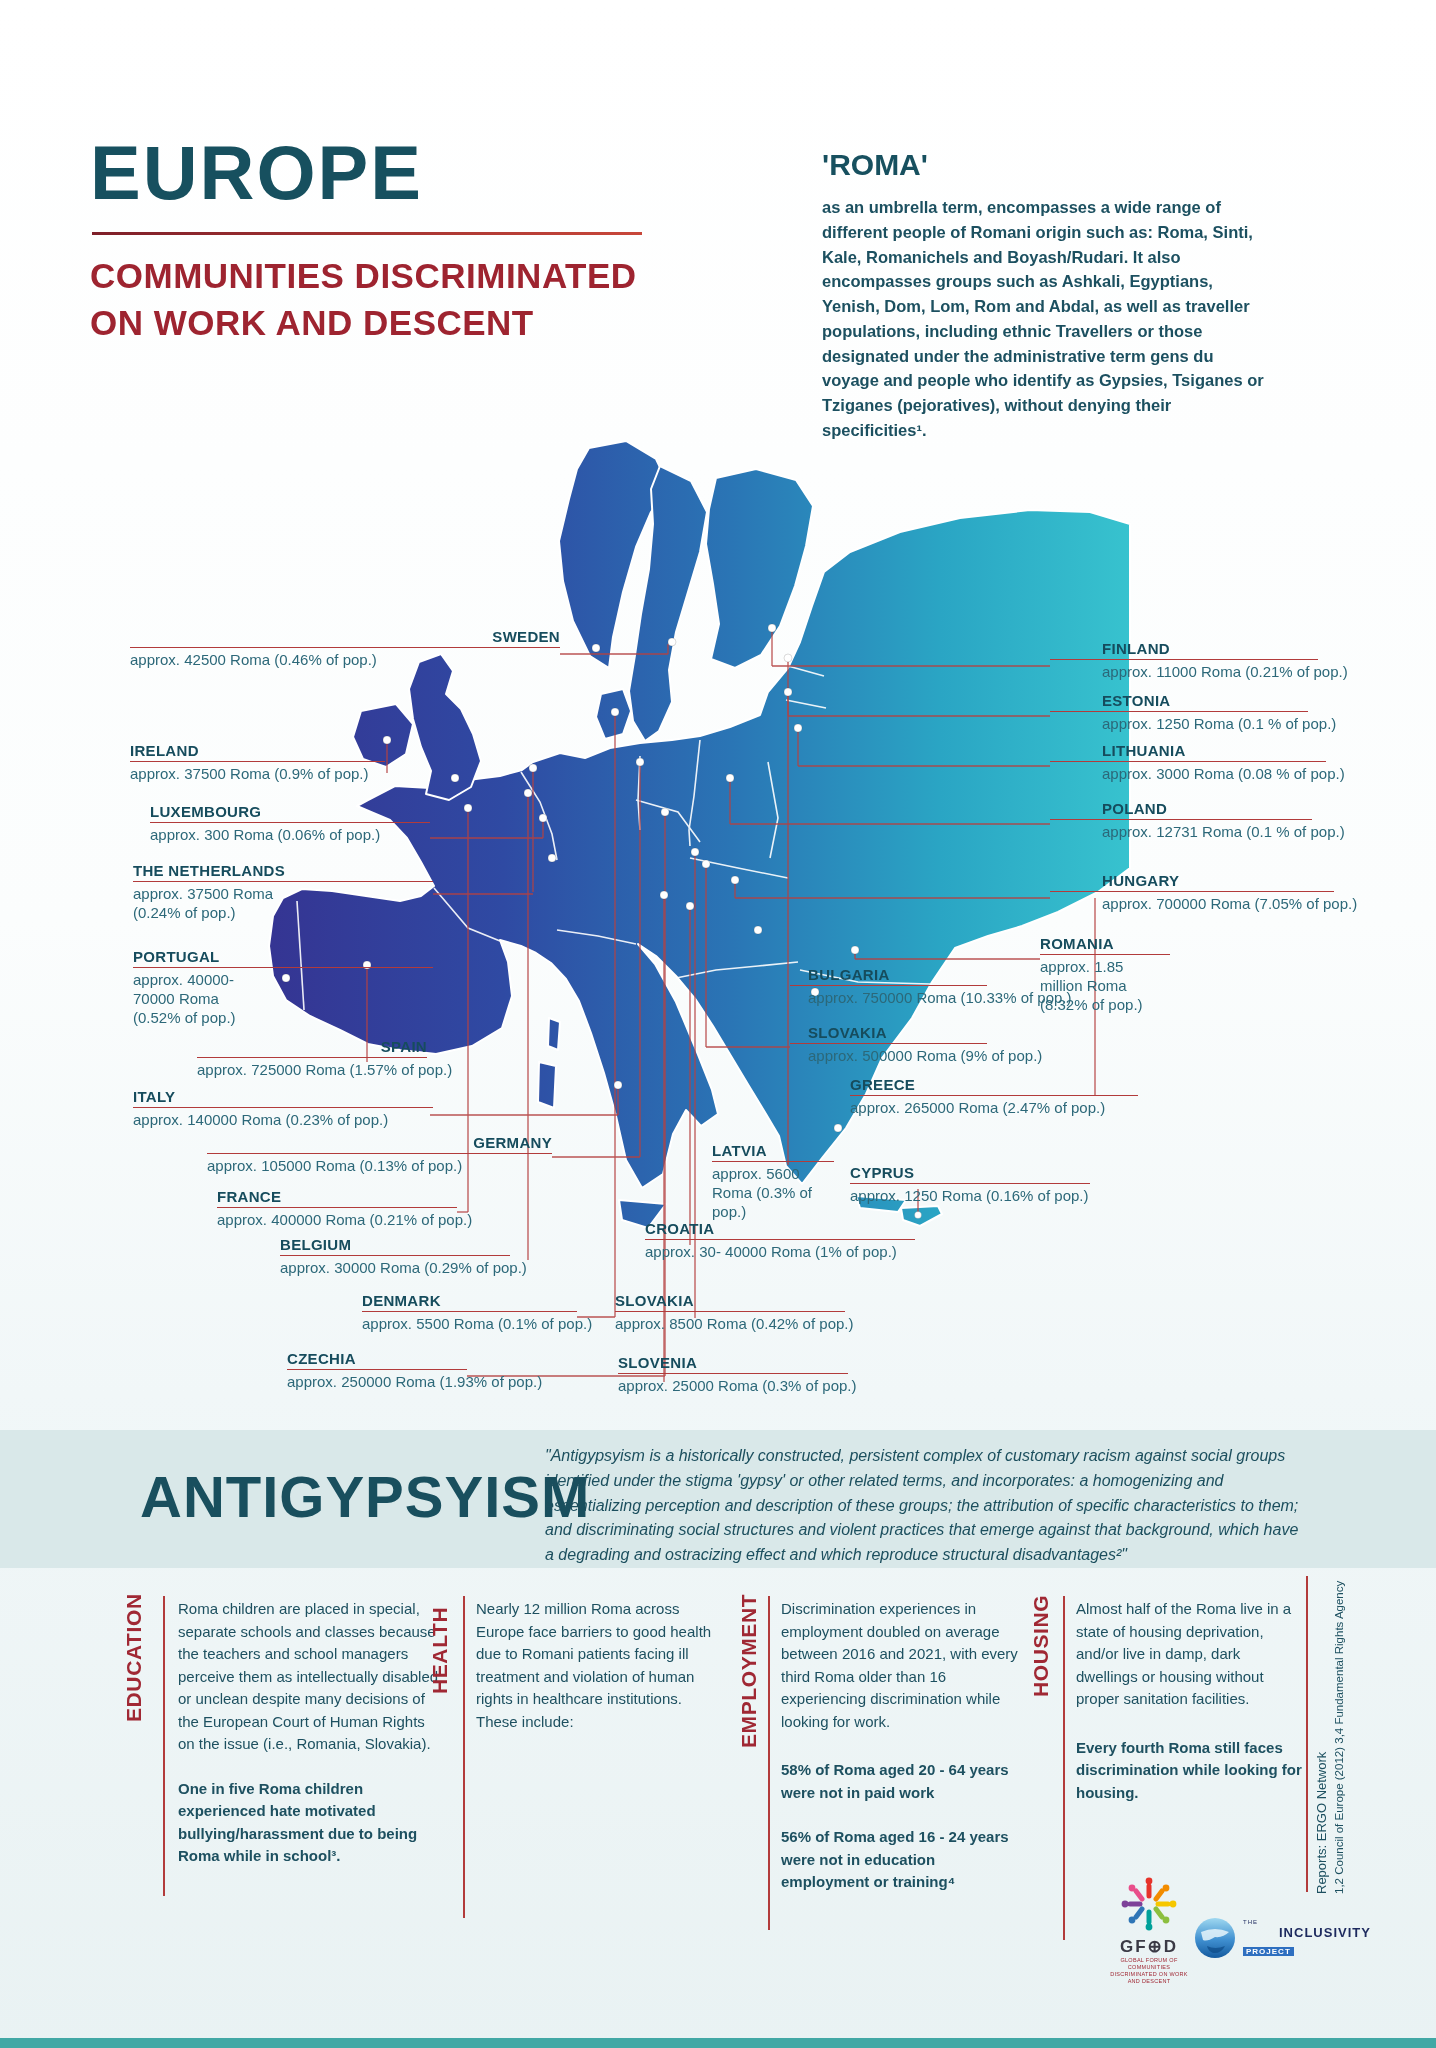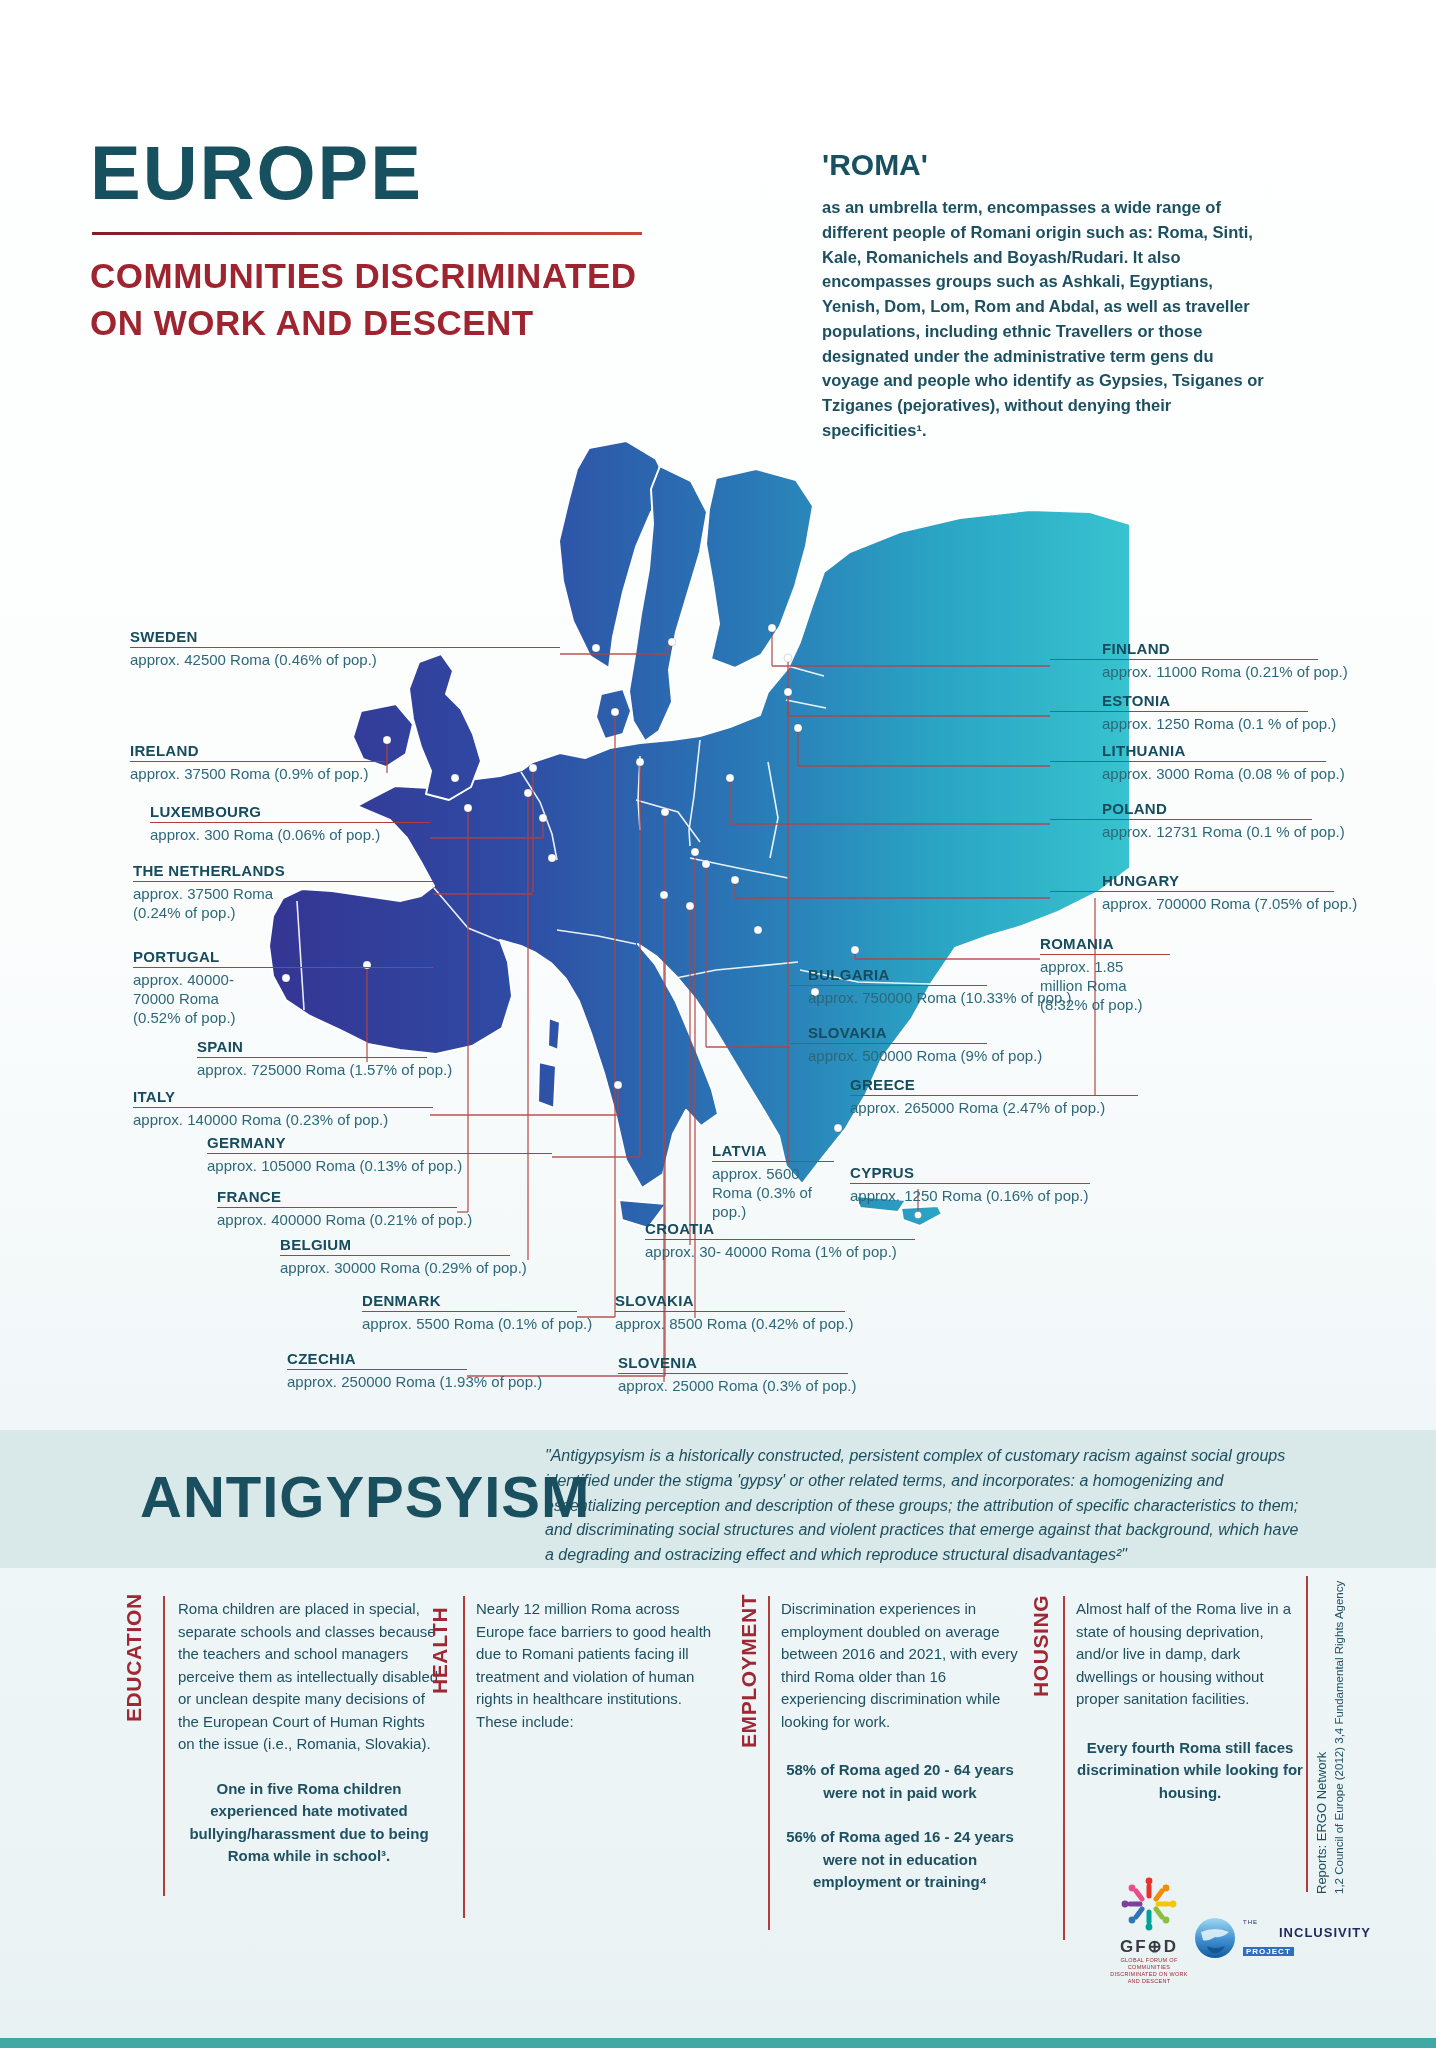--- a/index.html
+++ b/index.html
@@ -11,33 +11,33 @@
   .title{font-size:76px;font-weight:bold;color:#17505f;letter-spacing:2px;line-height:1;}
   .title-rule{height:3px;background:linear-gradient(90deg,#7e1f29,#c8473a);}
   .subtitle{font-size:35px;font-weight:bold;color:#9e2430;line-height:1.35;letter-spacing:.5px;}
   .roma-h{font-size:30px;font-weight:bold;color:#17505f;}
   .roma-p{font-size:16.5px;font-weight:bold;color:#1c5060;line-height:1.5;}
   
   .cl{position:absolute;z-index:5;}
   .cn{font-weight:bold;color:#164c5d;font-size:15px;letter-spacing:.3px;
       border-bottom:1.5px solid #b23b3b;padding-bottom:2px;}
   .cs{color:#2c6879;font-size:15px;padding-top:3px;line-height:1.25;}
-  .tc{text-align:left}.tr{text-align:left}.nw{white-space:nowrap}
+  .tc{text-align:right}.tr{text-align:left}.nw{white-space:nowrap}
   .ind .cn{text-indent:52px}.ind .cs{margin-left:52px}
   .ind2 .cn{text-indent:18px}.ind2 .cs{margin-left:18px}
   
   .band{left:0;top:1430px;width:1436px;height:138px;background:#d9e8e9;z-index:2;}
   .band-h{font-size:58px;font-weight:bold;color:#194f5e;letter-spacing:1px;}
   .band-q{font-size:16px;font-style:italic;color:#1c4f5e;line-height:1.55;}
   
   .vhead{font-size:21px;font-weight:bold;color:#a02834;letter-spacing:.6px;
          transform:rotate(-90deg);transform-origin:0 0;white-space:nowrap;z-index:4;}
   .vline{width:2px;background:#b23b3b;z-index:4;}
   .ctext{font-size:15px;color:#1d5060;line-height:1.5;z-index:4;}
-  .ctext .b{font-weight:bold;text-align:center;}
+  .ctext .b{font-weight:bold;}
   .pre{white-space:pre-line;}.m22{margin-top:22px}.m26{margin-top:26px}
   
   .rep1{font-size:13px;color:#1d5060;transform:rotate(-90deg);transform-origin:0 0;white-space:nowrap;}
   .rep2{font-size:11.5px;color:#1d5060;transform:rotate(-90deg);transform-origin:0 0;white-space:nowrap;}
   
   .gfod-word{font-size:17px;font-weight:bold;color:#3a3a45;letter-spacing:2px;text-align:center;}
   .gfod-sub{font-size:5.5px;color:#a02834;text-align:center;line-height:1.3;letter-spacing:.3px;}
   .incl-the{font-size:6px;color:#1d2a5e;letter-spacing:1px;}
   .incl-word{font-size:13px;font-weight:bold;color:#1d2a5e;letter-spacing:1px;padding-left:36px;}
   .incl-proj{font-size:8px;font-weight:bold;color:#ffffff;background:#2e6fc0;

